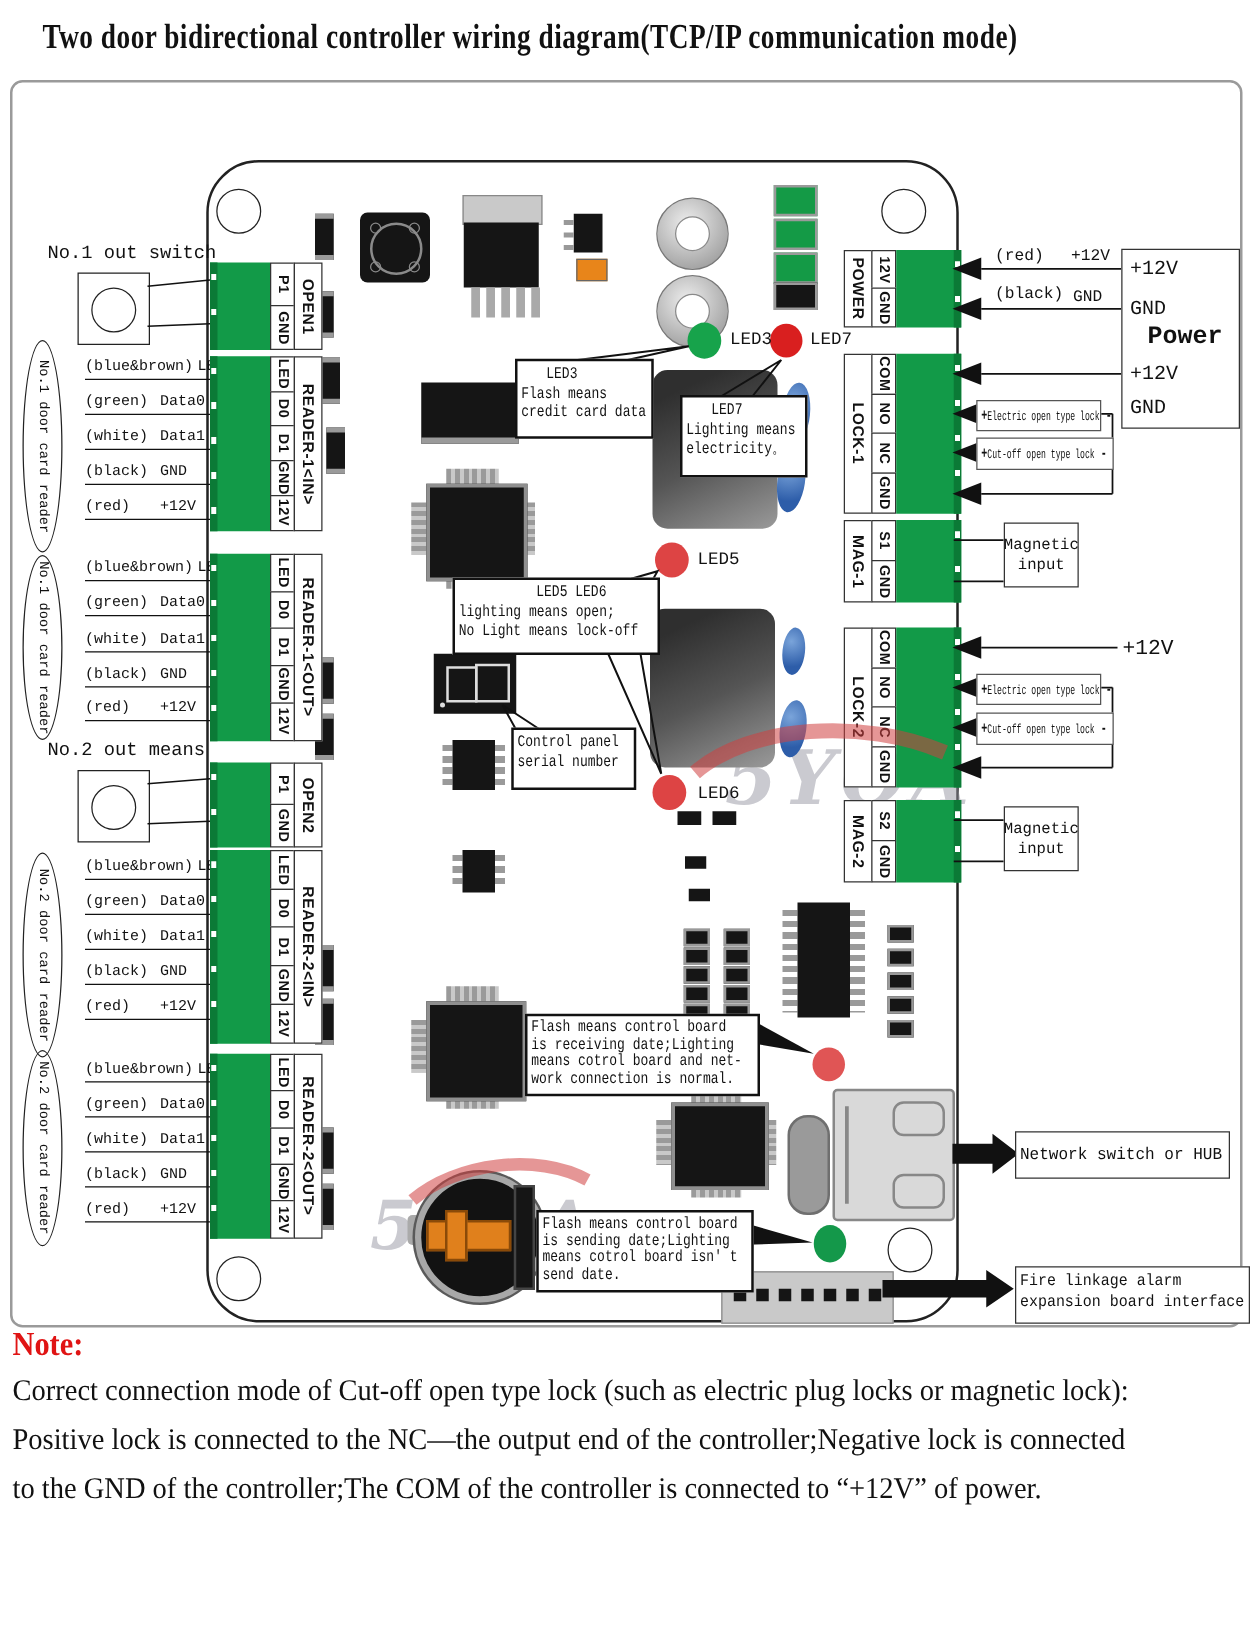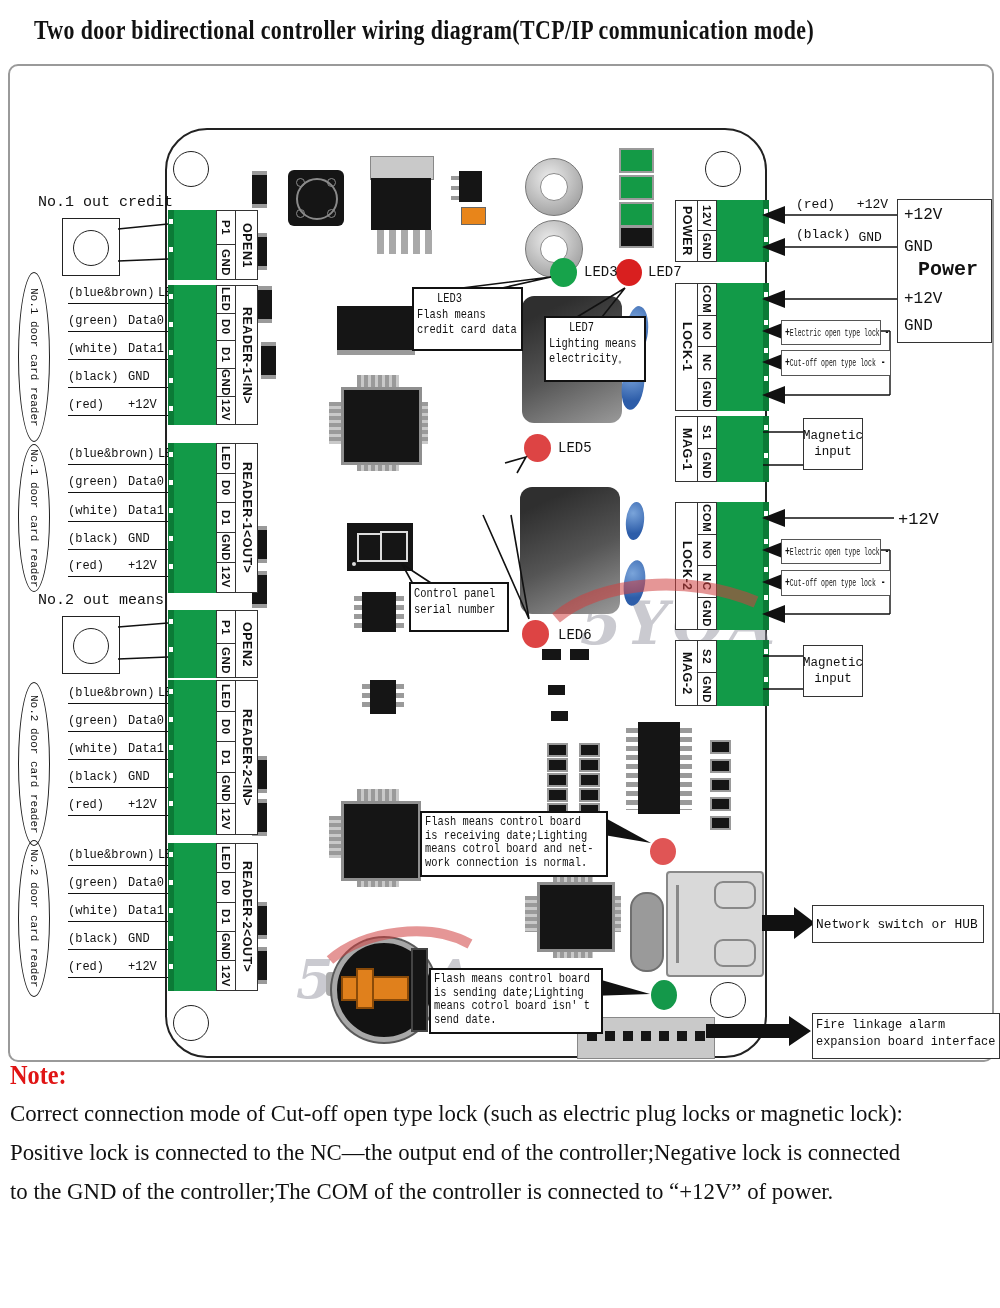--- a/index.html
+++ b/index.html
@@ -346,21 +346,21 @@
   </div>
   <div class="connR" style="left:676px;top:640px;height:66px;">
     <div class="cname">MAG-2</div>
     <div class="tcol">
       <div class="t">S2</div>
       <div class="t">GND</div>
     </div>
     <div class="green"></div>
   </div>
 
-  <div class="swlab" style="left:38px;top:194px;">No.1 out credit</div>
+  <div class="swlab" style="left:38px;top:194px;">No.1 out switch</div>
   <div class="swbox" style="left:62px;top:218px;">
       <div class="circ"></div>
     </div>
   <div class="swlab" style="left:38px;top:592px;">No.2 out means</div>
   <div class="swbox" style="left:62px;top:616px;">
       <div class="circ"></div>
     </div>
 
   <div class="bracket" style="left:18px;top:272px;height:168px;">No.1 door card reader</div>
   <div class="bracket" style="left:18px;top:444px;height:146px;">No.1 door card reader</div>
@@ -502,20 +502,25 @@
 
   <div class="co" style="left:412px;top:287px;width:101px;height:56px;">
     <div class="ln ctr">LED3</div>
     <div class="ln">Flash means</div>
     <div class="ln">credit card data</div>
   </div>
   <div class="co" style="left:544px;top:316px;width:92px;height:58px;">
     <div class="ln ctr">LED7</div>
     <div class="ln">Lighting means</div>
     <div class="ln">electricity。</div>
+  </div>
+  <div class="co" style="left:362px;top:462px;width:156px;height:54px;">
+    <div class="ln" style="margin-left:62px;">LED5 LED6</div>
+    <div class="ln">lighting means open;</div>
+    <div class="ln">No Light means lock-off</div>
   </div>
   <div class="co" style="left:409px;top:582px;width:90px;height:42px;">
     <div class="ln">Control panel</div>
     <div class="ln">serial number</div>
   </div>
   <div class="co" style="left:420px;top:811px;width:178px;height:58px;border-width:2.5px;">
     <div class="ln" style="line-height:13.5px;">Flash means control board</div>
     <div class="ln" style="line-height:13.5px;">is receiving date;Lighting</div>
     <div class="ln" style="line-height:13.5px;">means cotrol board and net-</div>
     <div class="ln" style="line-height:13.5px;">work connection is normal.</div>

